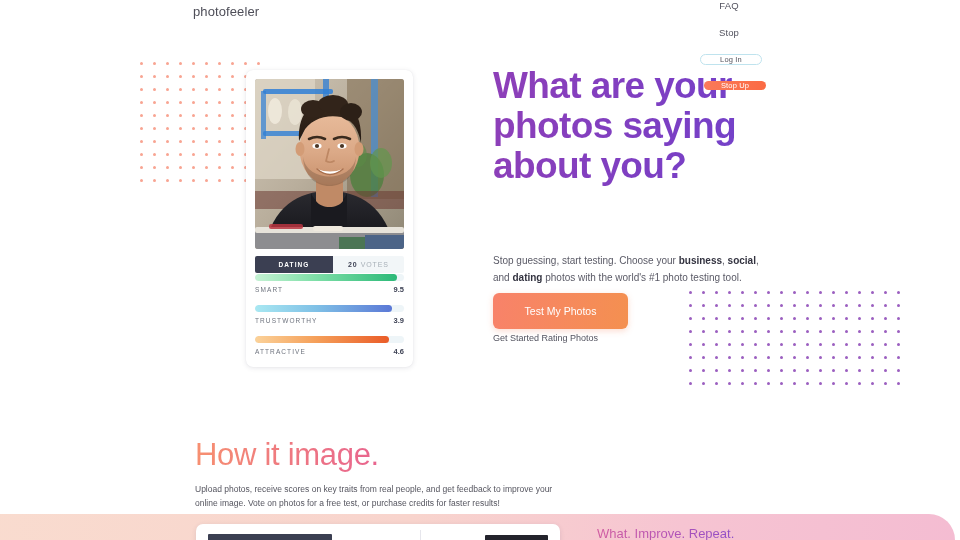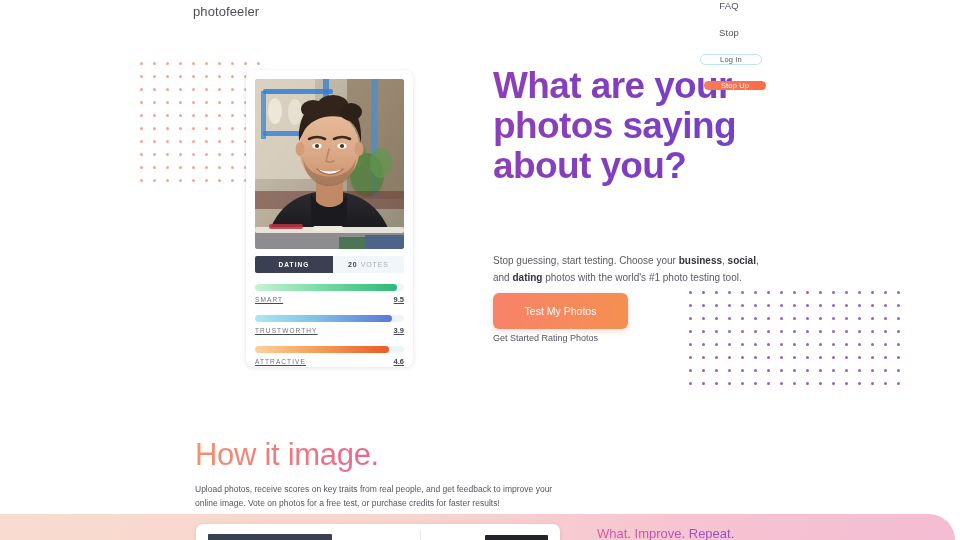--- a/index.html
+++ b/index.html
@@ -137,21 +137,21 @@
     flex: 1;
     background: #f2f6f8;
     display: flex; align-items: center; justify-content: center;
     gap: 3px;
     font-size: 7px;
     letter-spacing: 0.9px;
   }
   .votes-num { color: #3b3f52; font-weight: bold; }
   .votes-label { color: #a8b0b8; }
 
-  .traits { margin-top: 11px; width: 149px; text-decoration: underline; }
+  .traits { margin-top: 1px; width: 149px; }
   .trait { margin-bottom: 11px; }
   .trait-bar {
     height: 7px;
     border-radius: 4px;
     background: #eef5f8;
     overflow: hidden;
     position: relative;
   }
   .trait-fill {
     height: 7px;

